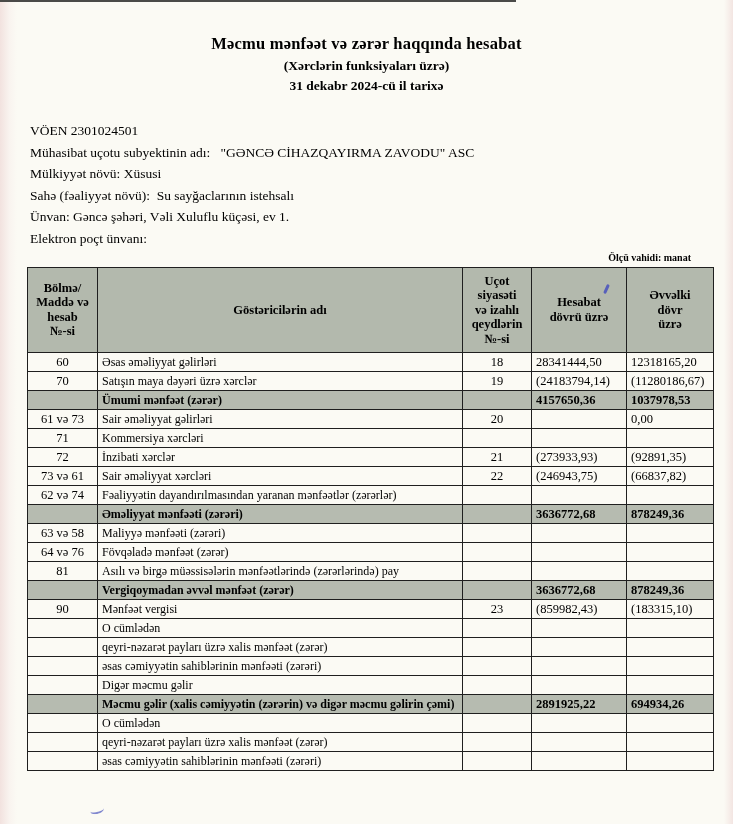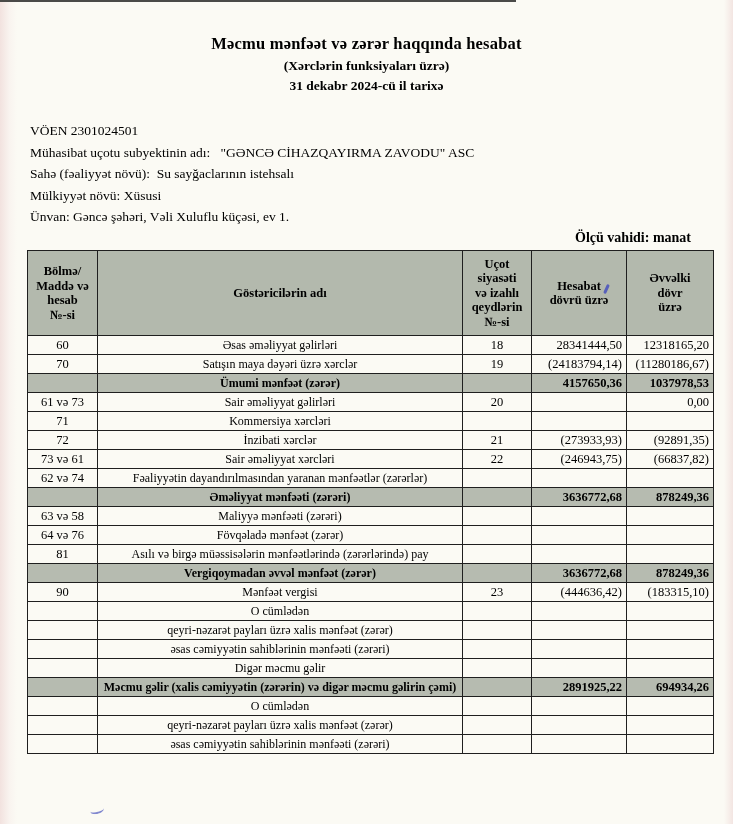--- a/index.html
+++ b/index.html
@@ -29,21 +29,21 @@
 
   
   .title-block{padding-top:34px;text-align:center;}
   .doc-title{font-size:16.5px;font-weight:bold;letter-spacing:.2px;}
   .doc-subtitle{font-size:13.5px;font-weight:bold;margin-top:4px;}
   .doc-date{font-size:13.5px;font-weight:bold;margin-top:4px;}
 
   
   .info-block{margin:26px 0 0 30px;}
   .info-line{font-size:13.5px;font-weight:normal;line-height:21.6px;white-space:pre-wrap;}
-  .unit-line{margin:2px 42px 4px 0;text-align:right;font-size:14px;font-weight:bold;}
+  .unit-line{margin:2px 42px 4px 0;text-align:right;font-size:10px;font-weight:bold;}
 
   
   table.report{
     border-collapse:collapse;table-layout:fixed;
     margin-left:27px;width:686px;
     font-size:12.5px;
   }
   table.report th,table.report td{
     border:1px solid #1f1f1f;
     padding:1px 4px;
@@ -55,23 +55,23 @@
     background:#b3b9ad;
     font-weight:bold;
     text-align:center;
     white-space:pre-line;
     line-height:14.5px;
     padding:6px 2px;
     height:70px;
     vertical-align:middle;
   }
   td.code{text-align:center;white-space:nowrap;}
-  td.name{text-align:center;font-size:12px;padding-left:6px;}
+  td.name{text-align:left;font-size:12px;padding-left:6px;}
   td.note{text-align:center;}
-  td.current,td.previous{text-align:right;white-space:nowrap;padding-right:5px;}
+  td.current,td.previous{white-space:nowrap;padding-right:5px;}
   tr.total-row td{background:#b6bbb0;font-weight:bold;}
 </style>
 </head>
 <body>
 
 <div class="page">
 
   <div class="edge-left"></div>
   <div class="edge-right"></div>
   <div class="top-line"></div>
@@ -80,23 +80,24 @@
 
   <div class="title-block">
     <div class="doc-title">Məcmu mənfəət və zərər haqqında hesabat</div>
     <div class="doc-subtitle">(Xərclərin funksiyaları üzrə)</div>
     <div class="doc-date">31 dekabr 2024-cü il tarixə</div>
   </div>
 
   <div class="info-block">
     <div class="info-line">VÖEN 2301024501</div>
     <div class="info-line">Mühasibat uçotu subyektinin adı:   "GƏNCƏ CİHAZQAYIRMA ZAVODU" ASC</div>
+    <div class="info-line">Mülkiyyət növü: Xüsusi</div>
     <div class="info-line">Sahə (fəaliyyət növü):  Su sayğaclarının istehsalı</div>
-    <div class="info-line">Mülkiyyət növü: Xüsusi</div>
     <div class="info-line">Ünvan: Gəncə şəhəri, Vəli Xuluflu küçəsi, ev 1.</div>
+    <div class="info-line">Elektron poçt ünvanı:</div>
   </div>
 
   <div class="unit-line">Ölçü vahidi: manat</div>
 
   <table class="report">
     <colgroup>
       <col style="width:70px">
         <col style="width:365px">
         <col style="width:69px">
       <col style="width:95px">
@@ -210,21 +211,21 @@
           <td class="code"></td>
           <td class="name">Vergiqoymadan əvvəl mənfəət (zərər)</td>
           <td class="note"></td>
           <td class="current">3636772,68</td>
           <td class="previous">878249,36</td>
         </tr>
         <tr>
           <td class="code">90</td>
           <td class="name">Mənfəət vergisi</td>
           <td class="note">23</td>
-          <td class="current">(444636,42)</td>
+          <td class="current">(859982,43)</td>
           <td class="previous">(183315,10)</td>
         </tr>
         <tr>
           <td class="code"></td>
           <td class="name">O cümlədən</td>
           <td class="note"></td>
           <td class="current"></td>
           <td class="previous"></td>
         </tr>
         <tr>

